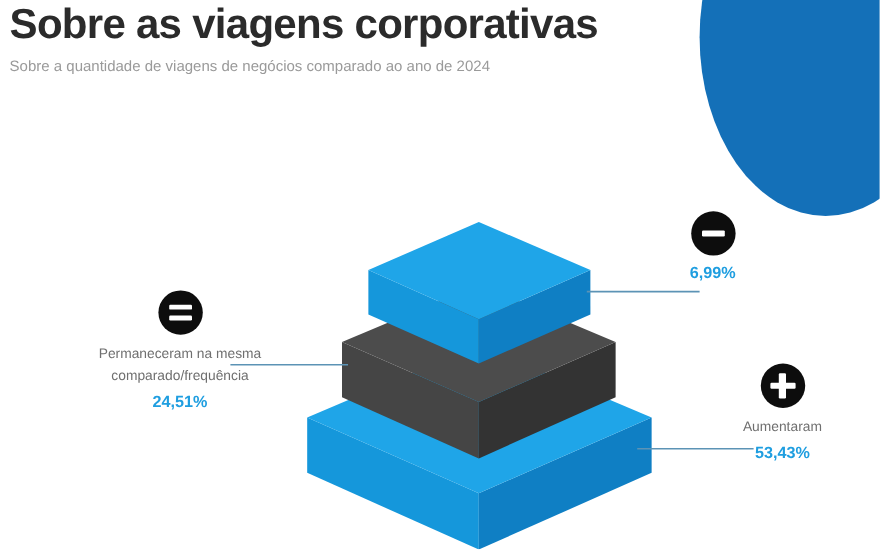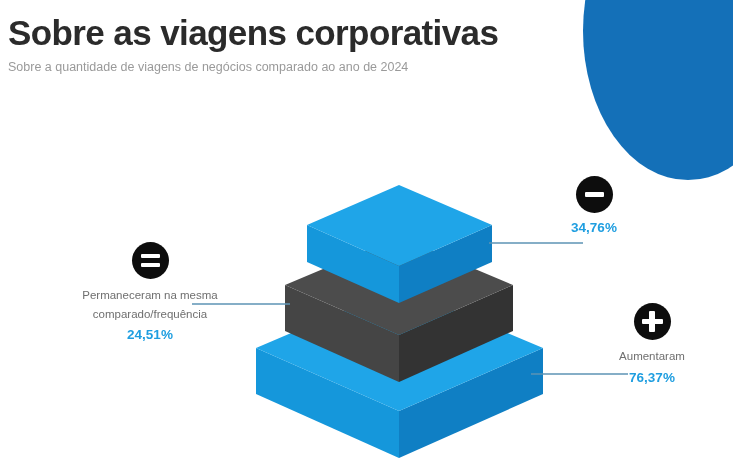--- a/index.html
+++ b/index.html
@@ -26,21 +26,21 @@
     background: #1470b8;
     border-radius: 50%;
     z-index: 0;
   }
 
   
   #header {
     position: absolute;
     top: 0;
     left: 0;
-    padding: 12px 0 0 8px;
+    padding: 0 0 0 8px;
     z-index: 5;
   }
   #page-title {
     font-size: 35px;
     font-weight: bold;
     color: #2b2b2b;
     letter-spacing: -0.6px;
     line-height: 1.18;
     white-space: nowrap;
   }
@@ -179,33 +179,33 @@
     <line x1="489" y1="243" x2="583" y2="243" stroke="#5c93b5" stroke-width="1.3"></line>
     <line x1="192" y1="304" x2="290" y2="304" stroke="#5c93b5" stroke-width="1.3"></line>
     <line x1="531" y1="374" x2="628" y2="374" stroke="#5c93b5" stroke-width="1.3"></line>
   </svg>
 </div>
 
 <div id="callout-diminuiram" class="callout">
   <div class="callout-icon icon-minus">
     <span class="bar h"></span>
   </div>
-  <div class="callout-value">34,76%</div>
+  <div class="callout-value">6,99%</div>
 </div>
 
 <div id="callout-permaneceram" class="callout">
   <div class="callout-icon icon-equals">
     <span class="bar h1"></span>
     <span class="bar h2"></span>
   </div>
   <div class="callout-label">Permaneceram na mesma</div>
   <div class="callout-label">comparado/frequência</div>
   <div class="callout-value">24,51%</div>
 </div>
 
 <div id="callout-aumentaram" class="callout">
   <div class="callout-icon icon-plus">
     <span class="bar h"></span>
     <span class="bar v"></span>
   </div>
   <div class="callout-label">Aumentaram</div>
-  <div class="callout-value">76,37%</div>
+  <div class="callout-value">53,43%</div>
 </div>
 
 </body></html>

